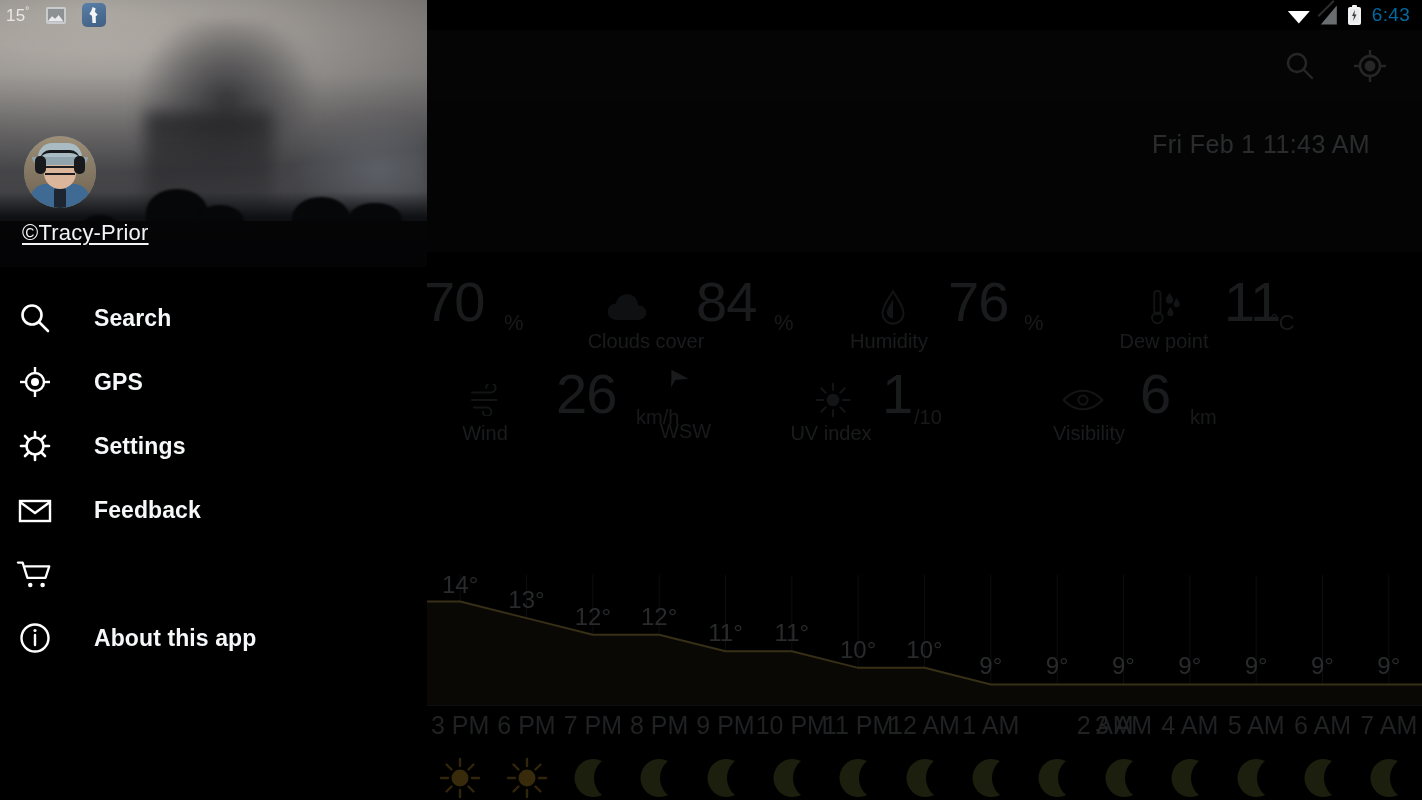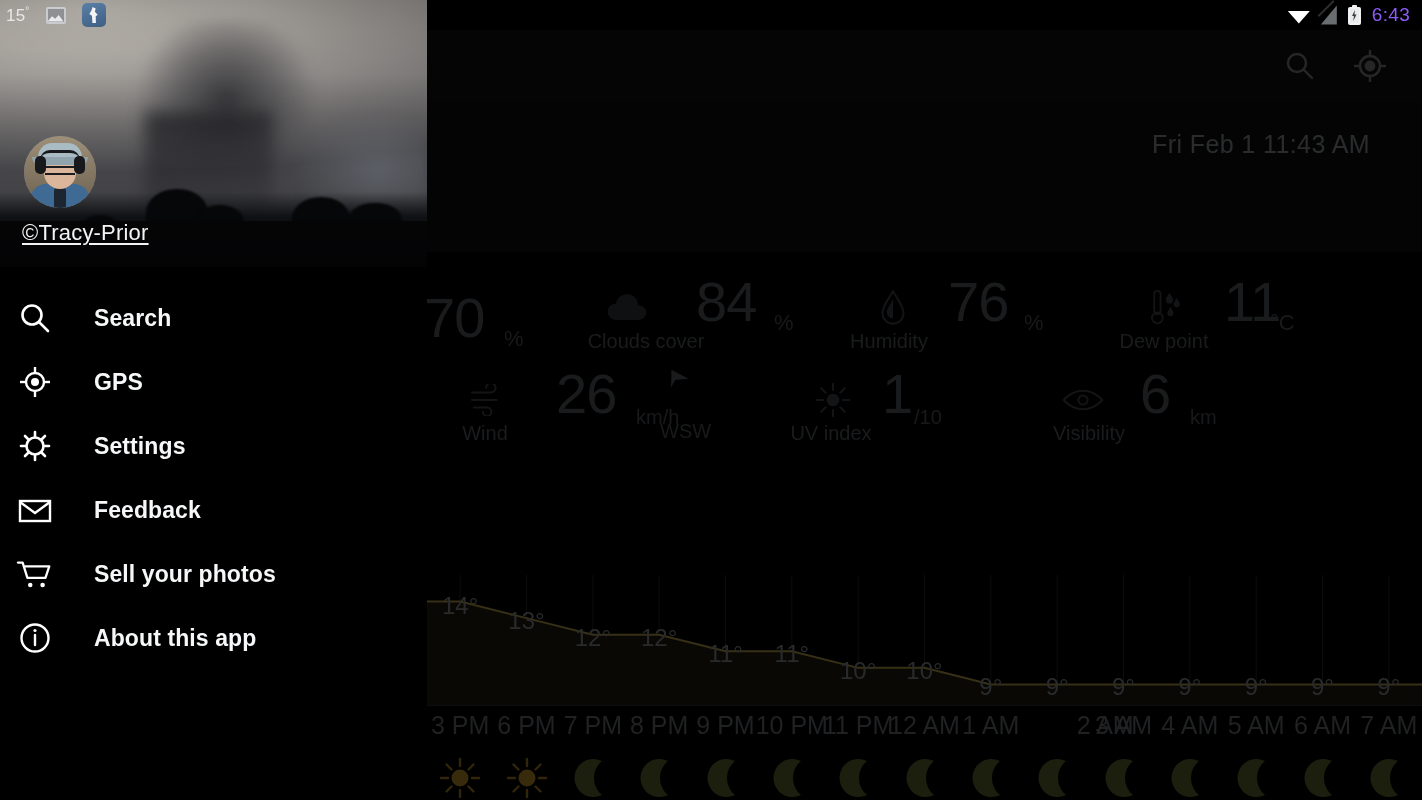--- a/index.html
+++ b/index.html
@@ -67,21 +67,21 @@
     position:absolute; left:0; bottom:0; width:13px; height:18px;
     border:2px solid #f1f2f3; border-radius:2px; background:#e9eaec;
   }
   .ic-batt .cap {
     position:absolute; left:4px; top:0; width:5px; height:3px; background:#f1f2f3; border-radius:1px 1px 0 0;
   }
   .ic-batt .bolt {
     position:absolute; left:3px; top:5px; width:7px; height:11px; background:#3a3c3e;
     clip-path: polygon(58% 0, 18% 55%, 45% 55%, 34% 100%, 82% 42%, 52% 42%);
   }
-  .sb-time { font-size: 19px; color: #8b5cf6; letter-spacing: .3px; }
+  .sb-time { font-size: 19px; color: #0369a1; letter-spacing: .3px; }
 
   
   .page { position:absolute; inset:0; background:#000; }
 
   .toolbar {
     position:absolute; top:30px; left:0; width:1422px; height:72px;
     background:#0c0d0e;
   }
   .toolbar-actions {
     position:absolute; right:30px; top:0; height:72px;
@@ -127,21 +127,21 @@
   }
   .cell .subunit {
     position:absolute; top:48px;
     font-size:20px; color:#37393c;
   }
 
   
   .chart { position:absolute; left:427px; top:575px; width:995px; height:225px; }
   .chart-plot { position:absolute; left:0; top:0; width:995px; height:130px; }
   .chart-plot svg { display:block; width:995px; height:130px; }
-  .temp-labels { position:absolute; left:0; top:0; width:995px; height:130px;margin-top:21px; }
+  .temp-labels { position:absolute; left:0; top:0; width:995px; height:130px; }
   .tlab {
     position:absolute; font-size:24px; color:#5a5d60; transform:translateX(-50%);
     white-space:nowrap;
   }
   .axis-line {
     position:absolute; left:0; top:130px; width:995px; height:1px; background:#1d1f21;
   }
   .hours { position:absolute; left:0; top:136px; width:995px; height:40px; }
   .hour {
     position:absolute; top:0; font-size:25px; color:#46494c;
@@ -290,21 +290,21 @@
     </div>
 
     <div class="hero">
       <div class="hero-date">Fri Feb 1 11:43 AM</div>
       <div class="hero-desc">ternoon.</div>
     </div>
 
     <div class="metrics">
       <div class="mrow r1">
 
-        <div class="cell" style="left:352px;width:210px;margin-top:16px;">
+        <div class="cell" style="left:352px;width:210px;">
           <div class="ico">
             <svg viewBox="0 0 40 40" width="34" height="34">
                 <path d="M4 18a16 16 0 0 1 32 0z" fill="#202225"></path>
                 <path d="M20 18v14a3.5 3.5 0 0 1-7 0" fill="none" stroke="#202225" stroke-width="2.4"></path>
               </svg>
           </div>
           <div class="val">70</div>
           <div class="unit" style="left:152px;">%</div>
         </div>
 
@@ -667,21 +667,20 @@
       <div class="mitem">
         <div class="mico">
           <svg viewBox="0 0 40 38">
               <g fill="none" stroke="#ffffff" stroke-width="2.4" stroke-linecap="round" stroke-linejoin="round">
             <path d="M2 7h5l5 16h19l4-12H10"></path>
                 <circle cx="15" cy="30.5" r="2.4" fill="#ffffff" stroke="none"></circle>
                 <circle cx="28" cy="30.5" r="2.4" fill="#ffffff" stroke="none"></circle>
           </g>
             </svg>
         </div>
-        <div class="mtxt">Sell your photos</div>
       </div>
 
       <div class="mitem">
         <div class="mico">
           <svg viewBox="0 0 38 38">
               <g fill="none" stroke="#ffffff" stroke-width="2.4" stroke-linecap="round">
                 <circle cx="19" cy="19" r="13.5"></circle>
                 <line x1="19" y1="16" x2="19" y2="26"></line>
                 <circle cx="19" cy="11.5" r="1.6" fill="#ffffff" stroke="none"></circle>
               </g>

